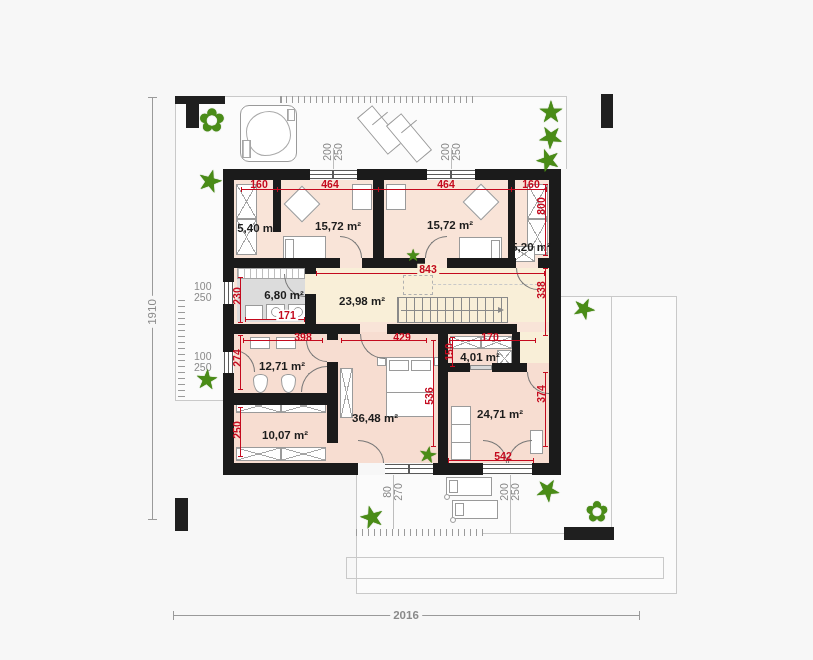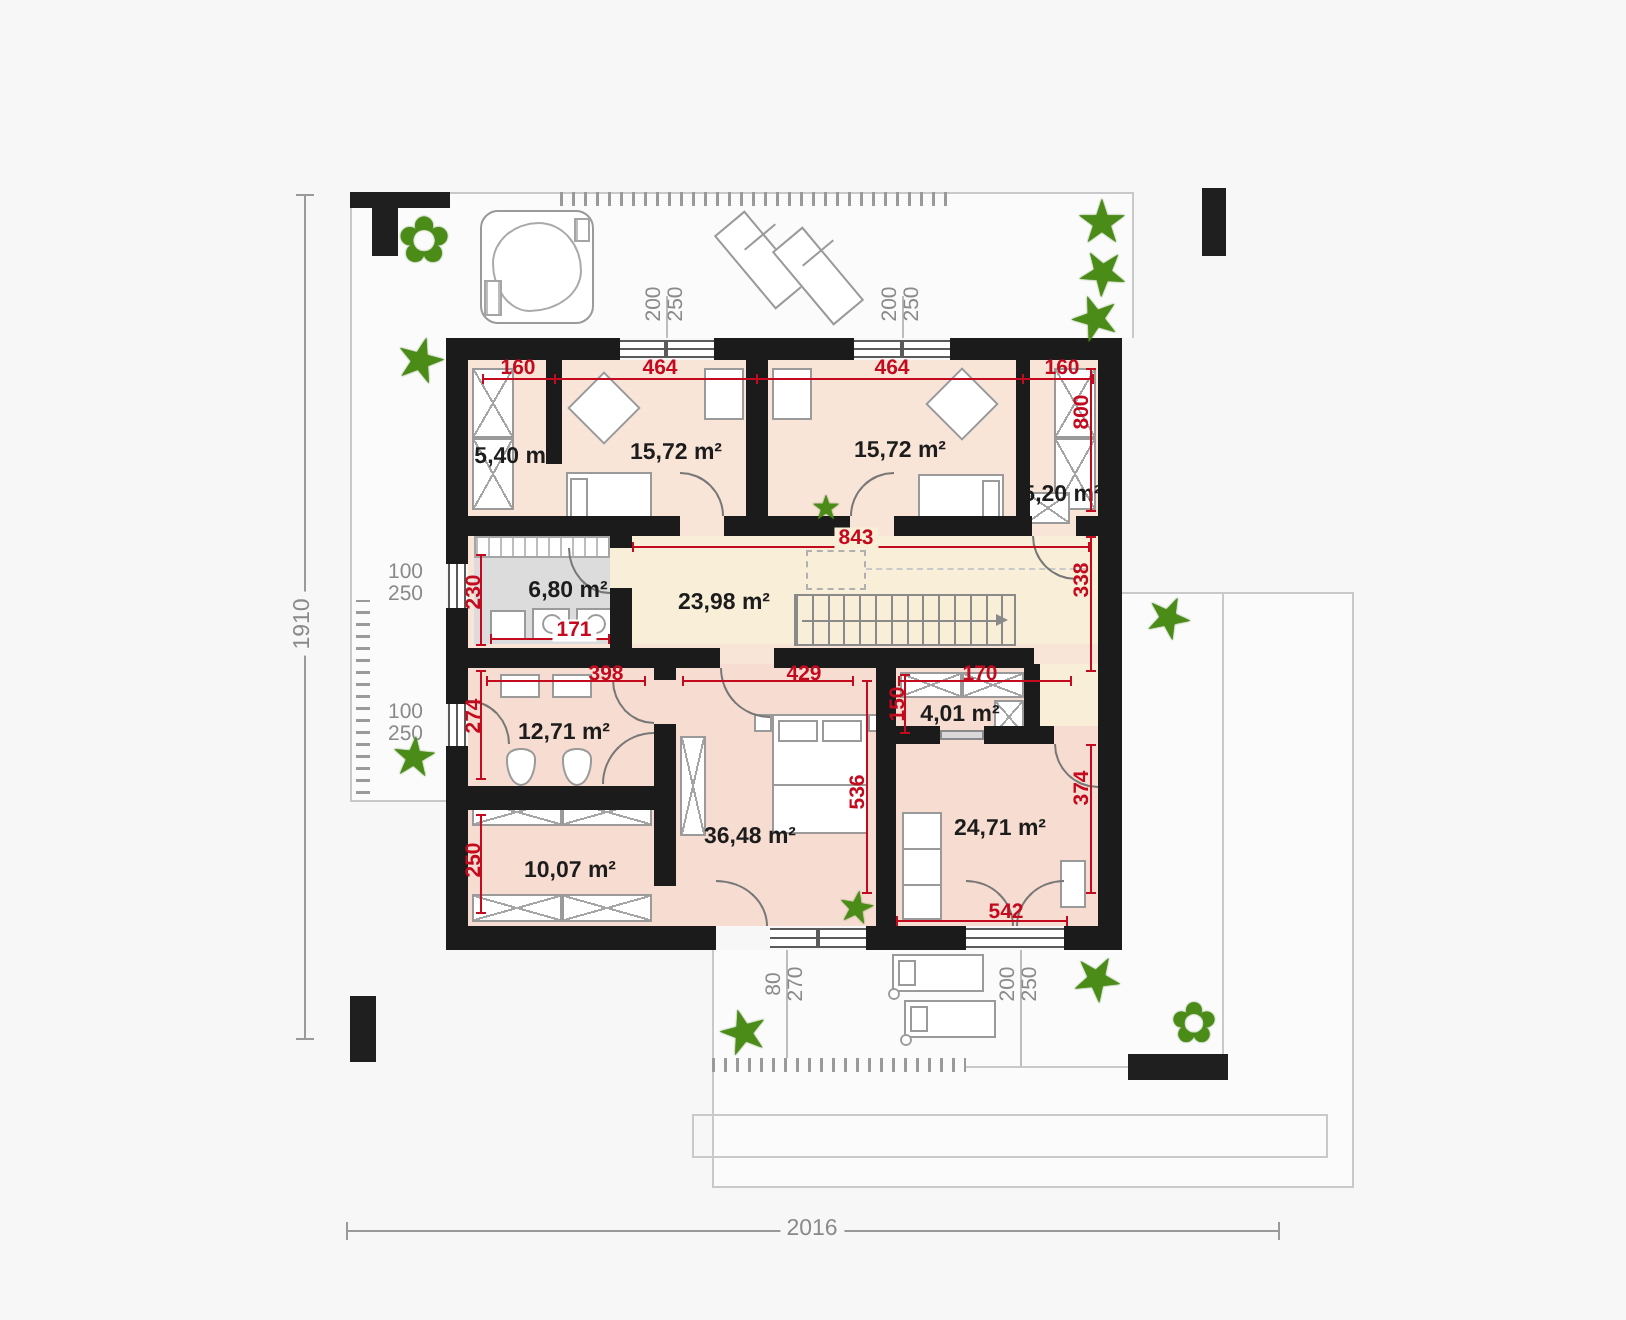--- a/index.html
+++ b/index.html
@@ -304,21 +304,21 @@
   </div>
   <div class="abs lead" style="left:510px;top:475px;width:1px;height:58px;"></div>
   <div class="gdim ctrv" style="left:510px;top:492px;text-align:center;">
     <span>200</span><br>
     <span>250</span>
   </div>
 
   <div class="gdl-v" style="left:152px;top:97px;height:423px;"></div>
   <div class="gdim ctrv bigdim" style="left:152px;top:312px;">1910</div>
   <div class="gdl-h" style="left:173px;top:615px;width:467px;"></div>
-  <div class="gdim ctr bigdim" style="left:406px;top:615px;">2016</div>
+  <div class="gdim ctr bigdim" style="left:406px;top:615px;font-weight:bold;">2016</div>
 
   <div class="plant ctr" style="left:212px;top:120px;font-size:32px;">✿</div>
   <div class="plant ctr" style="left:210px;top:181px;font-size:30px;transform:translate(-50%,-50%) rotate(15deg);">★</div>
   <div class="plant ctr" style="left:551px;top:112px;font-size:30px;">★</div>
   <div class="plant ctr" style="left:551px;top:137px;font-size:30px;transform:translate(-50%,-50%) rotate(40deg);">★</div>
   <div class="plant ctr" style="left:548px;top:160px;font-size:30px;transform:translate(-50%,-50%) rotate(-20deg);">★</div>
   <div class="plant ctr" style="left:413px;top:255px;font-size:17px;">★</div>
   <div class="plant ctr" style="left:584px;top:309px;font-size:28px;transform:translate(-50%,-50%) rotate(25deg);">★</div>
   <div class="plant ctr" style="left:428px;top:455px;font-size:22px;transform:translate(-50%,-50%) rotate(10deg);">★</div>
   <div class="plant ctr" style="left:372px;top:517px;font-size:30px;transform:translate(-50%,-50%) rotate(-15deg);">★</div>

